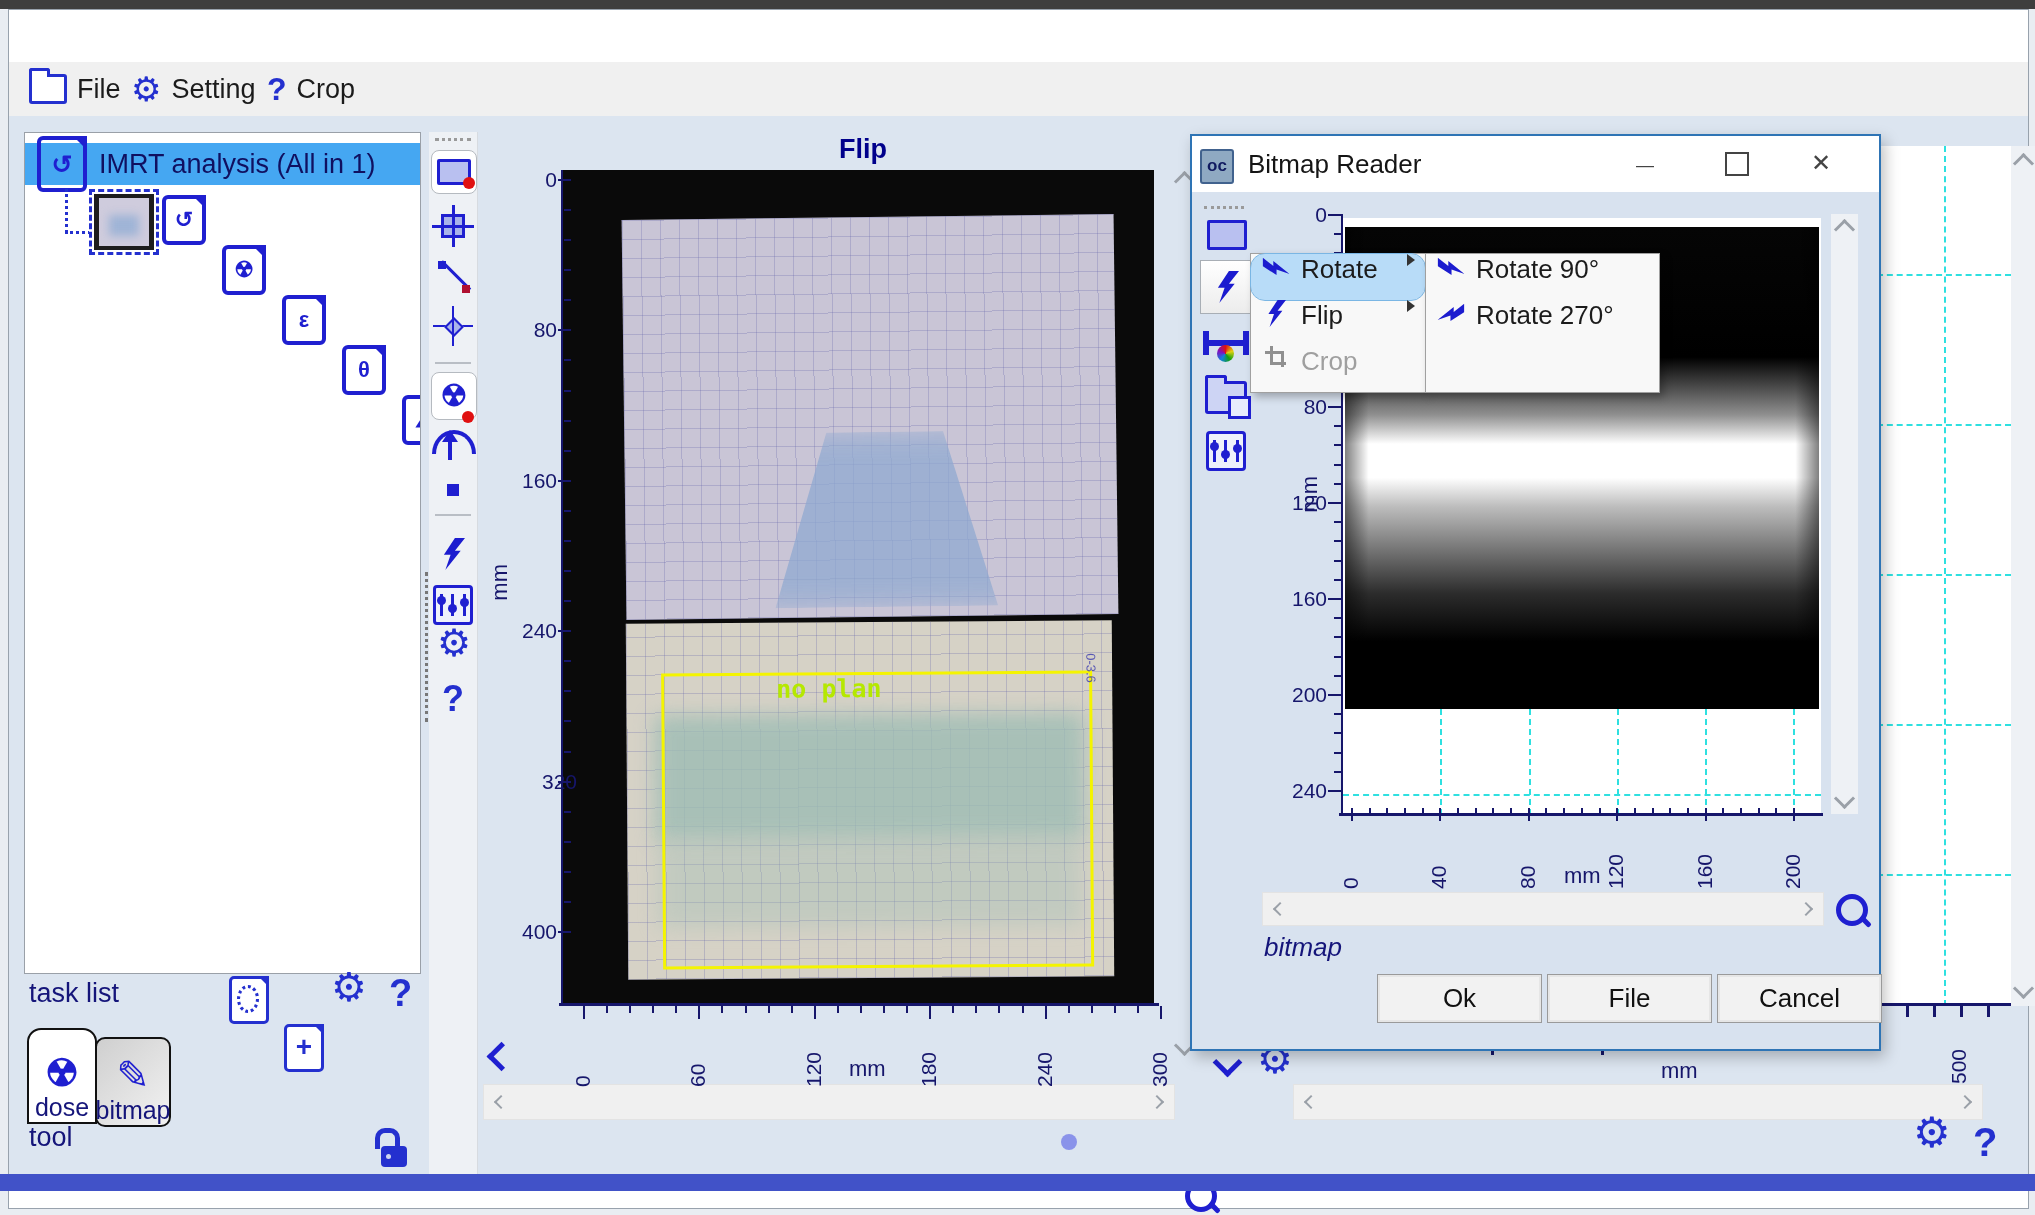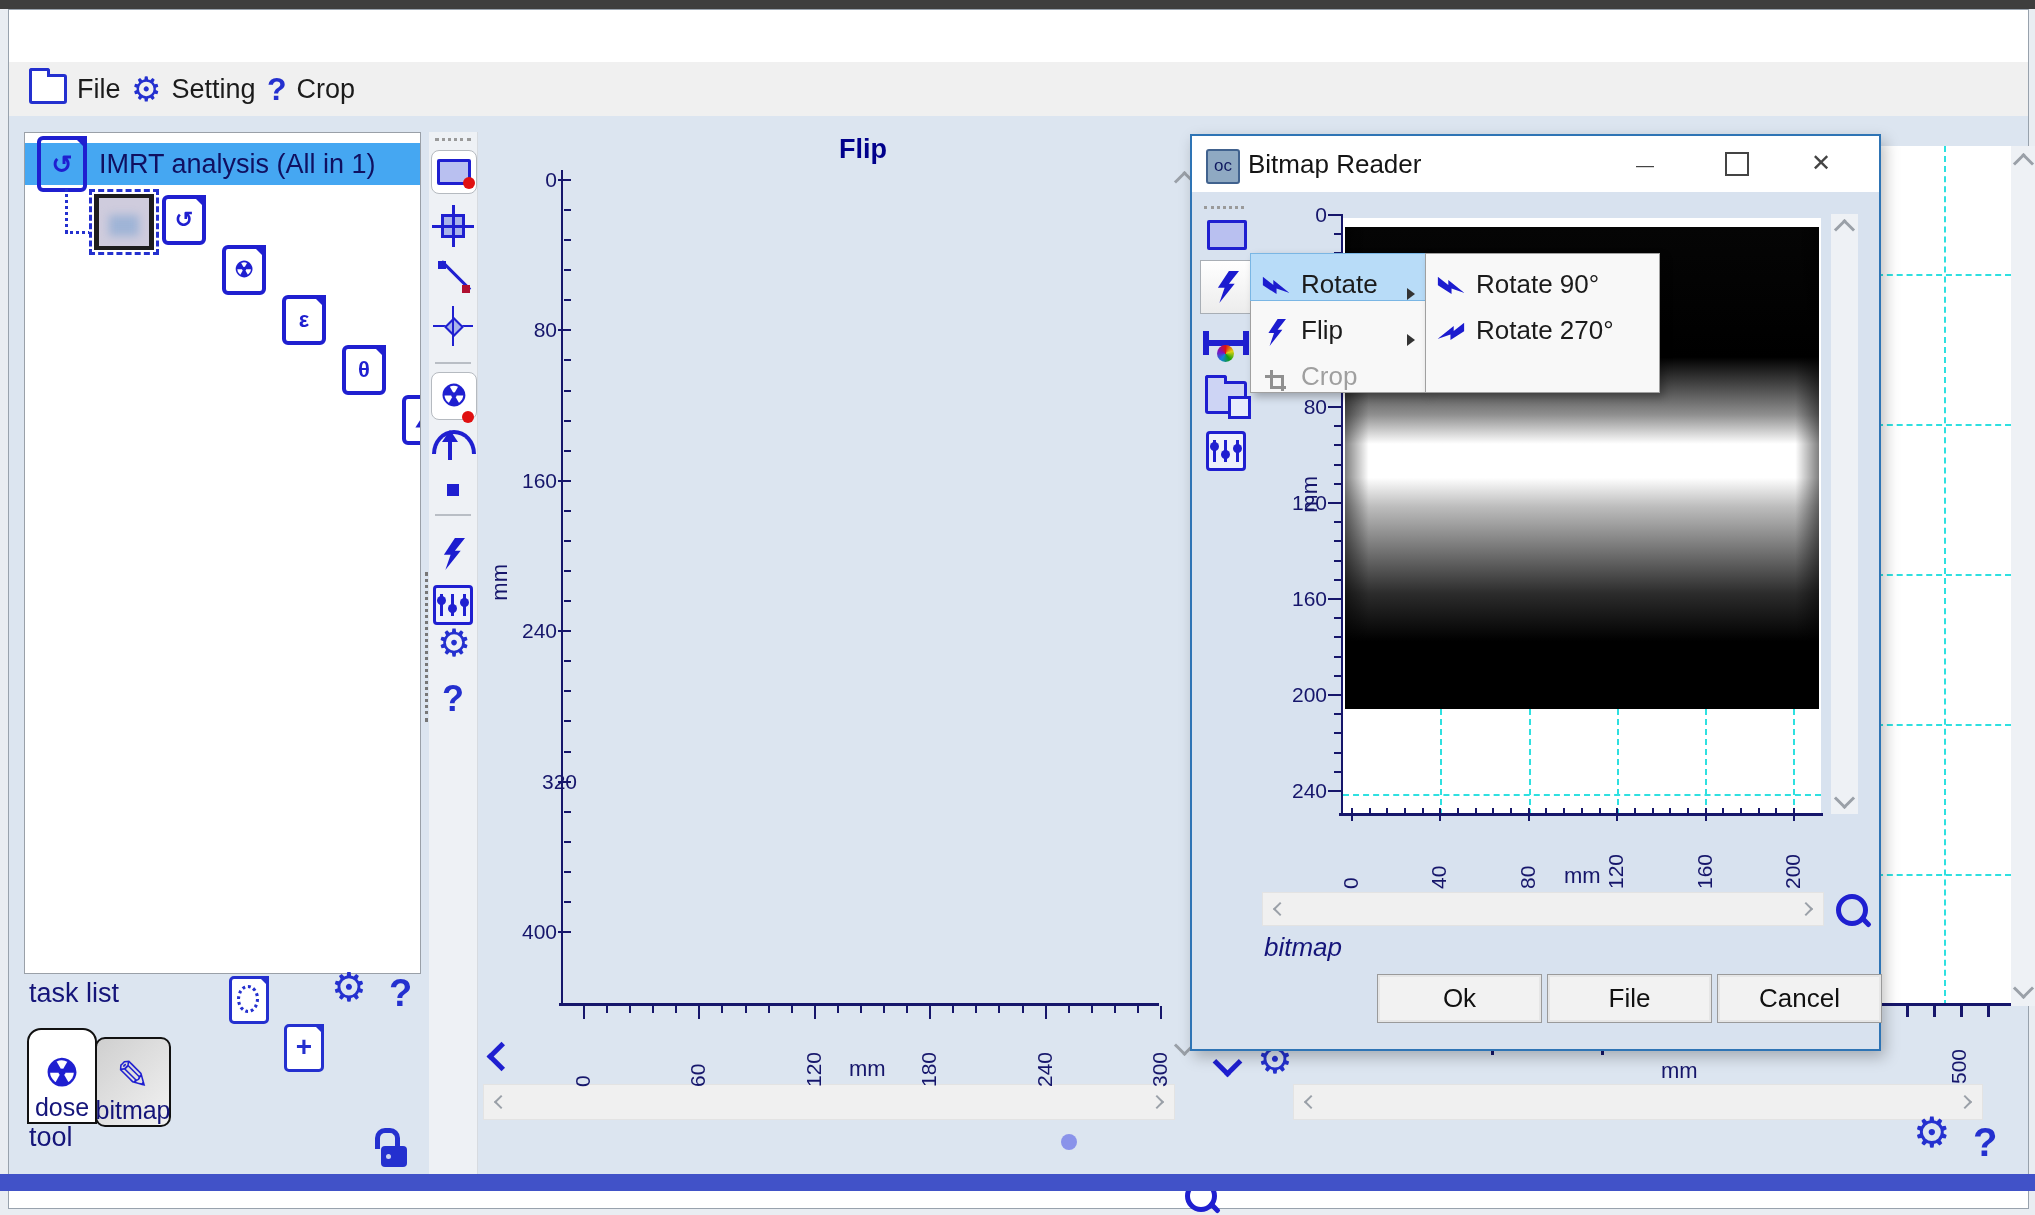--- a/index.html
+++ b/index.html
@@ -105,36 +105,36 @@
   .blob{position:absolute;background:#8fa9d0;opacity:.75;filter:blur(14px);clip-path:polygon(28% 0,72% 0,92% 100%,8% 100%);}
   .tealband{position:absolute;background:#9dbcb4;opacity:.8;filter:blur(10px);}
   .planrect{position:absolute;border:3px solid #f4f400;}
   .noplan{position:absolute;color:#b5e800;font-size:25px;font-weight:bold;font-family:"DejaVu Sans Mono",monospace;}
   .handnote{position:absolute;color:#3a3ab0;font-size:13px;transform:rotate(90deg);opacity:.8;}
   .cyangrid-h{position:absolute;border-top:2px dashed #2ee0e0;}
   .cyangrid-v{position:absolute;border-left:2px dashed #2ee0e0;}
   
   .dialog{left:1181px;top:18px;width:687px;height:913px;background:#d8e2ef;border:2px solid #2e74b5;box-shadow:4px 6px 14px rgba(0,0,0,.25);}
   .dlgtitle{left:0;top:0;width:100%;height:56px;background:#fff;}
-  .ocicon{left:14px;top:13px;width:30px;height:31px;background:#8fa9c2;border:2px solid #41628e;border-radius:3px;color:#101a60;font-weight:normal;font-size:17px;text-align:center;line-height:30px;}
+  .ocicon{left:8px;top:13px;width:30px;height:31px;background:#8fa9c2;border:2px solid #41628e;border-radius:3px;color:#101a60;font-weight:bold;font-size:17px;text-align:center;line-height:30px;}
   .dlgname{left:56px;top:13px;font-size:26px;color:#151515;}
   .dlgplot{left:151px;top:82px;width:478px;height:597px;background:#fff;}
   .grayimg{position:absolute;left:2px;top:9px;width:474px;height:482px;background:
      linear-gradient(90deg,rgba(0,0,0,.5) 0,rgba(0,0,0,0) 5%,rgba(0,0,0,0) 95%,rgba(0,0,0,.5) 100%),
      linear-gradient(180deg,#050505 0%,#000 27%,#909090 39%,#ffffff 45%,#ffffff 52%,#bdbdbd 58%,#2c2c2c 76%,#000 86%,#000 100%);}
   .btn{background:#f2f2f2;border:1px solid #9a9a9a;box-shadow:inset 0 0 0 2px #e6e6e6;font-size:26px;color:#111;display:flex;align-items:center;justify-content:center;}
   .ibeam{width:34px;height:24px;border-left:6px solid #1f1fd0;border-right:6px solid #1f1fd0;background:linear-gradient(transparent 0 38%,#1f1fd0 38% 62%,transparent 62%);position:relative;}
   .rgb{position:absolute;left:8px;top:14px;width:17px;height:17px;border-radius:50%;background:conic-gradient(#e01010,#e0d010,#10a010,#1080e0,#8010c0,#e01010);}
   .foldsave{width:36px;height:27px;border:3px solid #1f1fd0;border-radius:3px;background:#cdd4f4;position:relative;}
   .foldsave::before{content:"";position:absolute;left:-3px;top:-9px;width:16px;height:6px;border:3px solid #1f1fd0;border-bottom:none;background:#cdd4f4;border-radius:3px 3px 0 0;}
   .foldsave::after{content:"";position:absolute;right:-7px;bottom:-8px;width:17px;height:17px;background:#e8ecfc;border:3px solid #1f1fd0;}
   .whitebtn{background:linear-gradient(#ffffff,#ececec);border:1px solid #a8aeb5;}
   
   .ctxmenu{background:#f8f8f8;border:1px solid #a0a0a0;box-shadow:4px 4px 8px rgba(0,0,0,.28);}
-  .ctxitem{position:relative;height:46px;display:flex;align-items:flex-end;font-size:26px;color:#1b1b1b;}
+  .ctxitem{position:relative;height:46px;display:flex;align-items:flex-start;font-size:26px;color:#1b1b1b;border-radius:14px;}
   .ctxitem .gut{width:50px;display:flex;justify-content:center;align-items:center;}
   .hl1{background:#b8dcf8;outline:1px solid #7ab6e4;}
   .hl2{background:#cfe7f9;}
   .disab{color:#9f9f9f;}
   .subarrow{position:absolute;right:10px;width:0;height:0;border-left:8px solid #333;border-top:6px solid transparent;border-bottom:6px solid transparent;}
   .cropic{width:22px;height:22px;position:relative;}
   .cropic::before{content:"";position:absolute;left:5px;top:0px;width:13px;height:16px;border-left:3px solid #909090;border-bottom:3px solid #909090;}
   .cropic::after{content:"";position:absolute;left:0px;top:5px;width:16px;height:13px;border-top:3px solid #909090;border-right:3px solid #909090;}
   .boltsm{width:20px;height:27px;background:#1c1ccf;clip-path:polygon(58% 0,100% 0,58% 40%,82% 40%,18% 100%,40% 52%,12% 52%);}
   .rotL{transform:rotate(-90deg);} .rotLm{transform:rotate(-90deg) scaleY(-1);}
@@ -254,20 +254,32 @@
               <i></i>
               <i></i>
             </span>
           </div>
         <div class="abs gearch" style="left:8px;top:496px;font-size:38px;">⚙</div>
         <div class="abs qmark" style="left:13px;top:546px;font-size:36px;">?</div>
         <div class="abs dots-v" style="left:-4px;top:440px;"></div>
       </div>
 
       <div class="abs charttitle" style="left:830px;top:18px;">Flip</div>
+      <div class="abs scanplot">
+        <div class="film" style="left:63px;top:47px;width:492px;height:400px;transform:rotate(-0.7deg);">
+          <div class="blob" style="left:128px;top:215px;width:265px;height:175px;"></div>
+        </div>
+        <div class="film" style="left:66px;top:452px;width:486px;height:356px;transform:rotate(-0.4deg);background-color:#d6d2c6;">
+          <div class="tealband" style="left:28px;top:92px;width:430px;height:125px;"></div>
+          <div class="tealband" style="left:30px;top:215px;width:425px;height:90px;opacity:.35;"></div>
+          <div class="planrect" style="left:35px;top:50px;width:425px;height:290px;"></div>
+          <div class="noplan" style="left:150px;top:52px;">no plan</div>
+          <div class="handnote" style="right:6px;top:40px;">0-3.6</div>
+        </div>
+      </div>
       <div class="abs axisline" style="left:552px;top:54px;width:2px;height:835px;"></div>
       <div class="abs axisline" style="left:550px;top:887px;width:600px;height:3px;"></div>
       <div class="abs mmlab rot" style="left:478px;top:448px;">mm</div>
       <div class="abs mmlab" style="left:840px;top:940px;">mm</div>
 
       <div class="abs" style="left:482px;top:930px;"><span class="chev blue left"></span></div>
       <div class="abs" style="left:1168px;top:58px;"><span class="chev up"></span></div>
       <div class="abs" style="left:1168px;top:922px;"><span class="chev down"></span></div>
       <div class="abs scrollbar" style="left:474px;top:968px;width:690px;height:34px;">
         <span class="chev small left" style="position:absolute;left:12px;top:12px;"></span>

